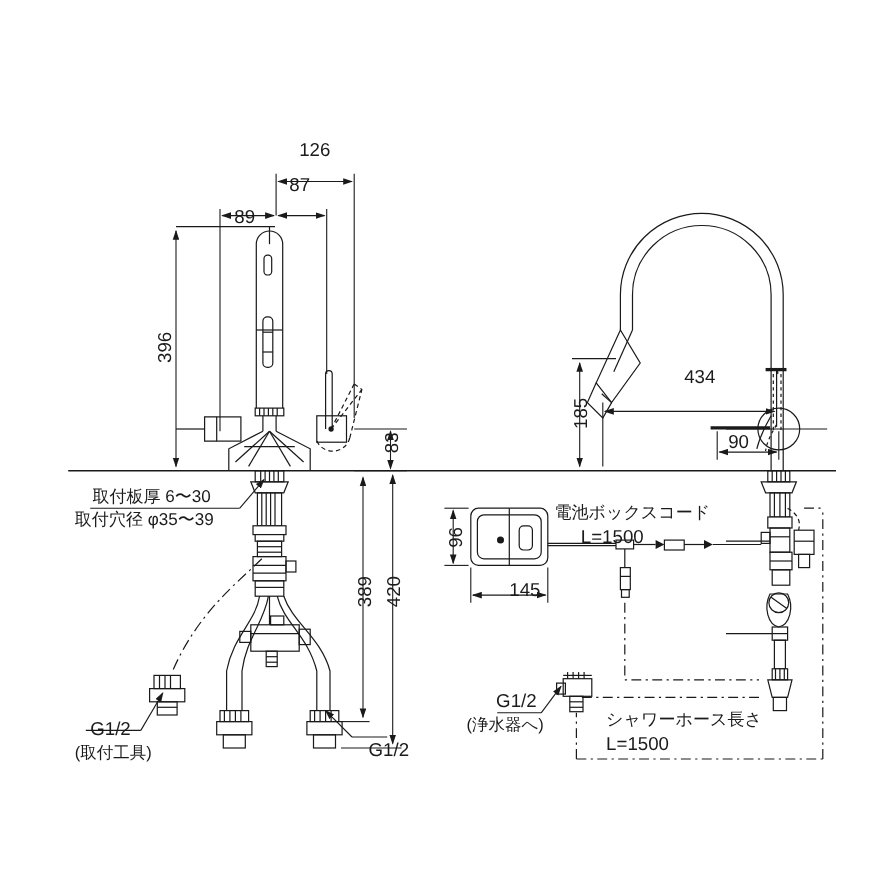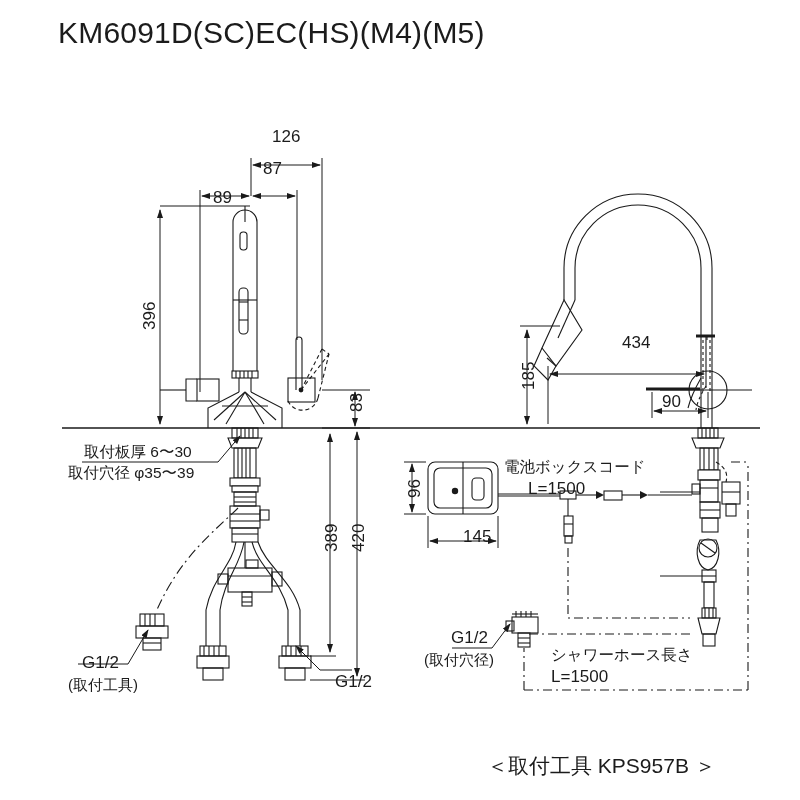--- a/index.html
+++ b/index.html
@@ -358,21 +358,20 @@
 
         <line x1="352" y1="670" x2="320" y2="670"></line>
         <line x1="320" y1="670" x2="296" y2="646" marker-end="url(#ah)"></line>
 
         <line x1="452" y1="648" x2="492" y2="648"></line>
         <line x1="492" y1="648" x2="510" y2="624" marker-end="url(#ah)"></line>
       </g>
     </g>
   </svg>
 
-  <div class="title">KM6091D(SC)EC(HS)(M4)(M5)</div>
 
   <div class="lbl" style="left:272px;top:127px;">126</div>
   <div class="lbl" style="left:213px;top:159px;margin-top:29px;">89</div>
   <div class="lbl" style="left:263px;top:159px;">87</div>
 
   <div class="lbl vert" style="left:140px;top:330px;">396</div>
   <div class="lbl vert" style="left:347px;top:412px;">83</div>
   <div class="lbl vert" style="left:322px;top:552px;">389</div>
   <div class="lbl vert" style="left:349px;top:552px;">420</div>
 
@@ -391,16 +390,15 @@
 
   <div class="lbl jp" style="left:551px;top:646px;">シャワーホース長さ</div>
   <div class="lbl" style="left:551px;top:667px;">L=1500</div>
 
   <div class="lbl" style="left:82px;top:653px;">G1/2</div>
   <div class="lbl jp sm" style="left:68px;top:676px;">(取付工具)</div>
 
   <div class="lbl" style="left:335px;top:672px;">G1/2</div>
 
   <div class="lbl" style="left:451px;top:628px;">G1/2</div>
-  <div class="lbl jp sm" style="left:424px;top:651px;">(取付穴径)</div>
-
-  <div class="footer">＜取付工具 KPS957B ＞</div>
+  <div class="lbl jp sm" style="left:424px;top:651px;">(浄水器へ)</div>
+
 </div>
 
 </body></html>

